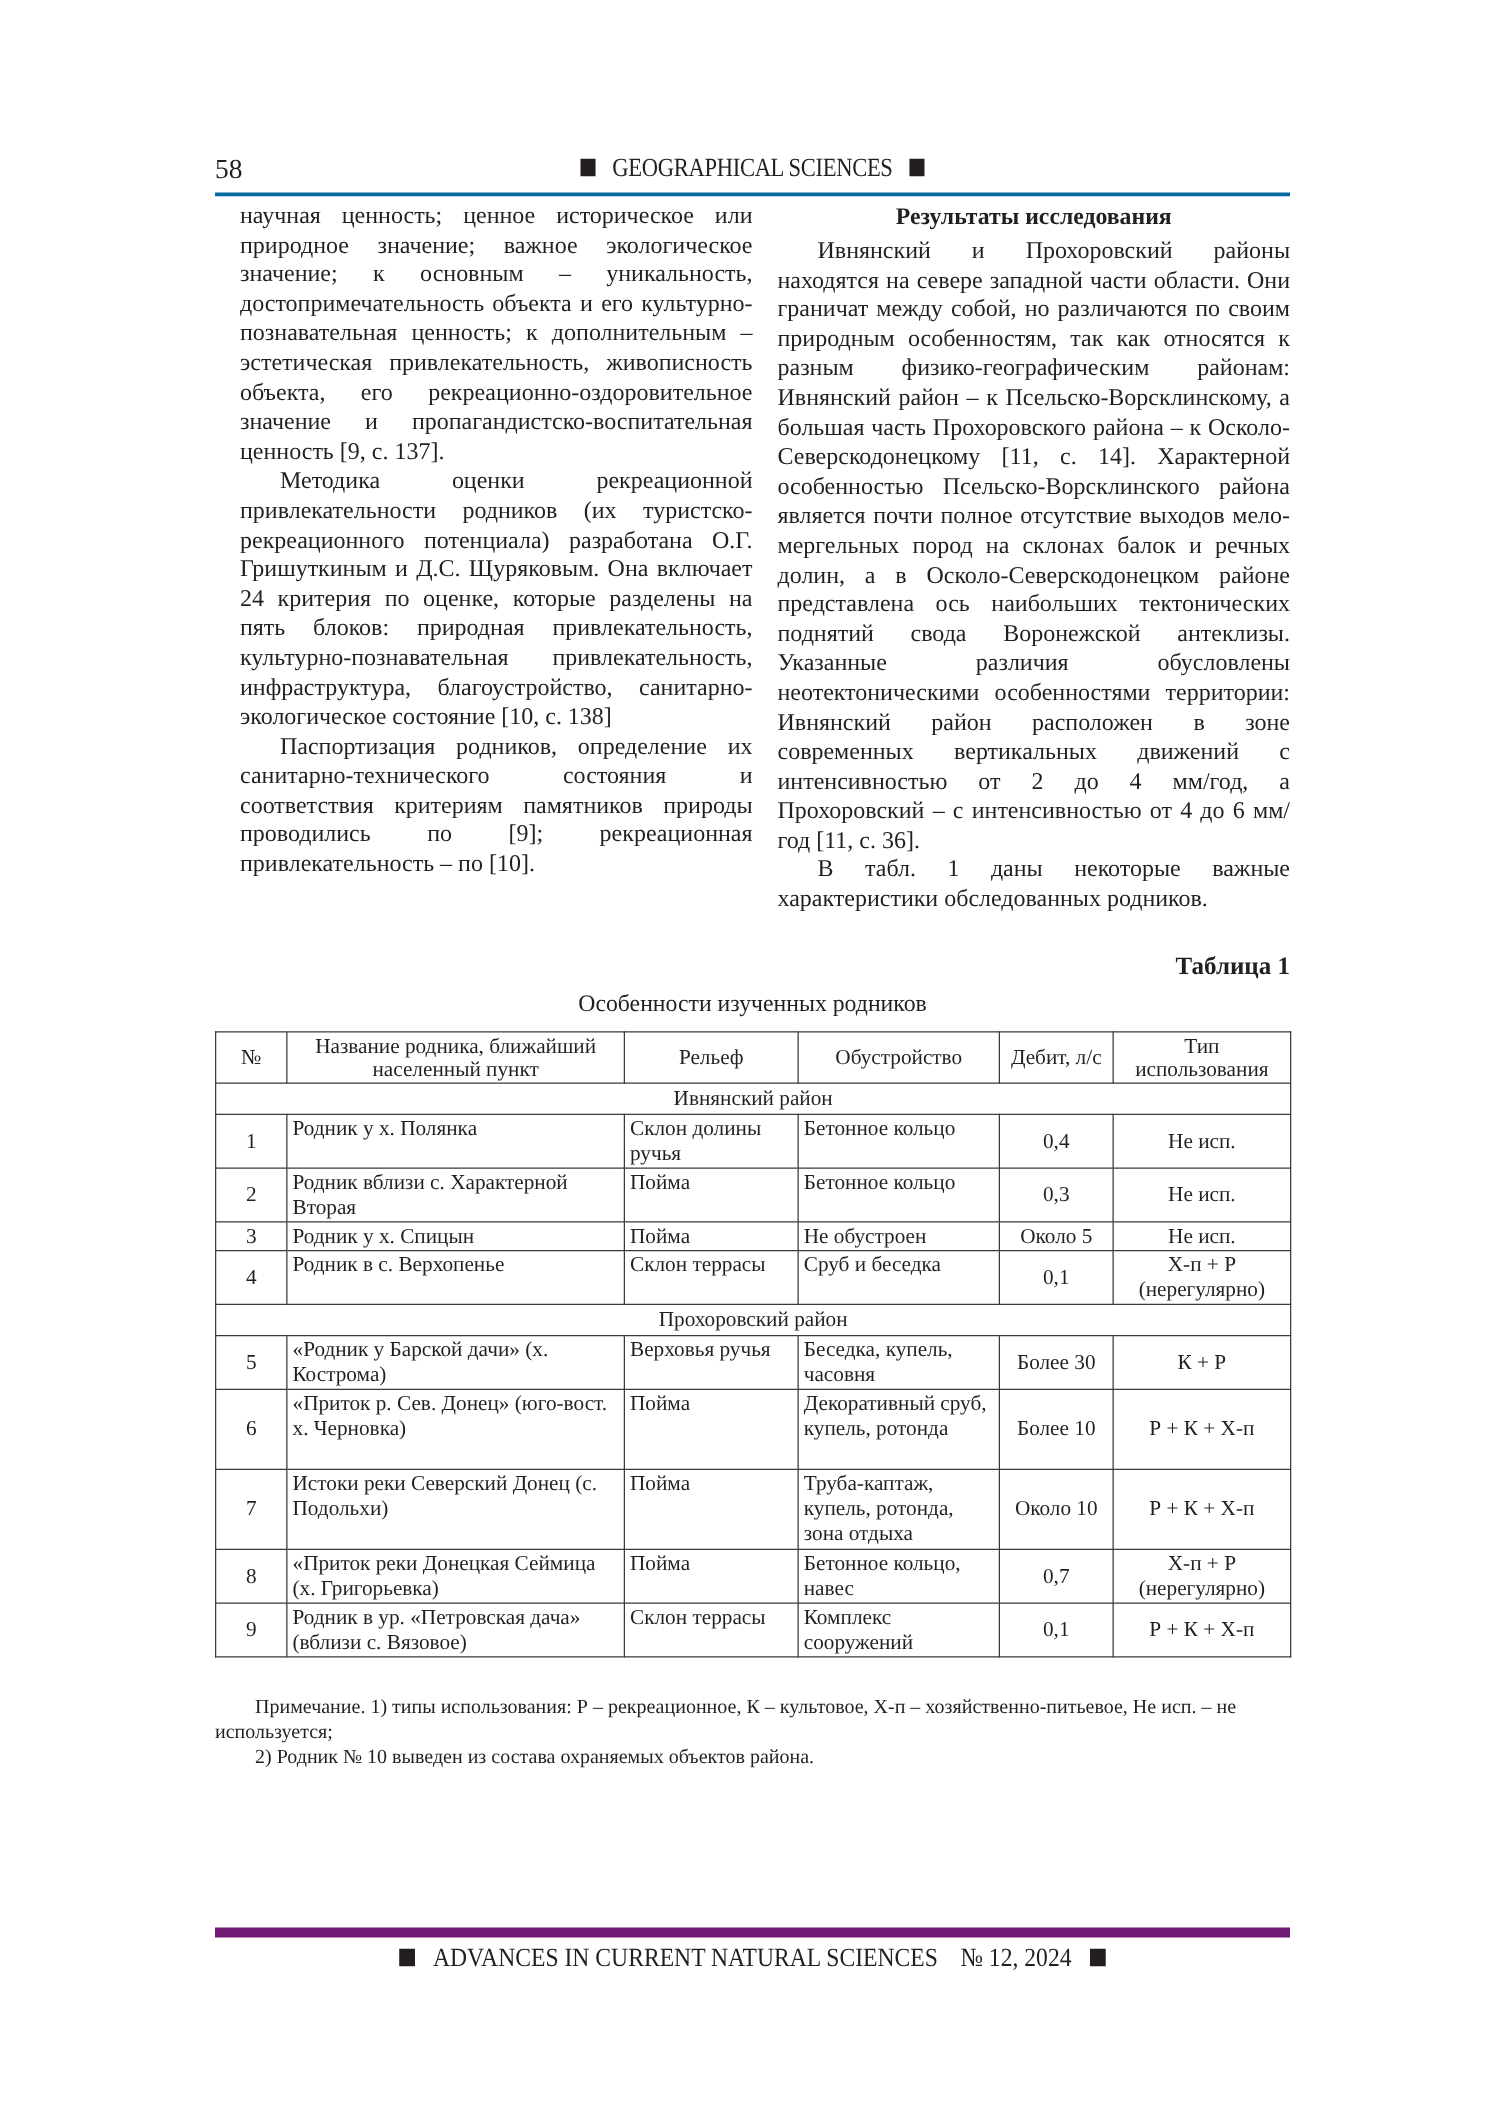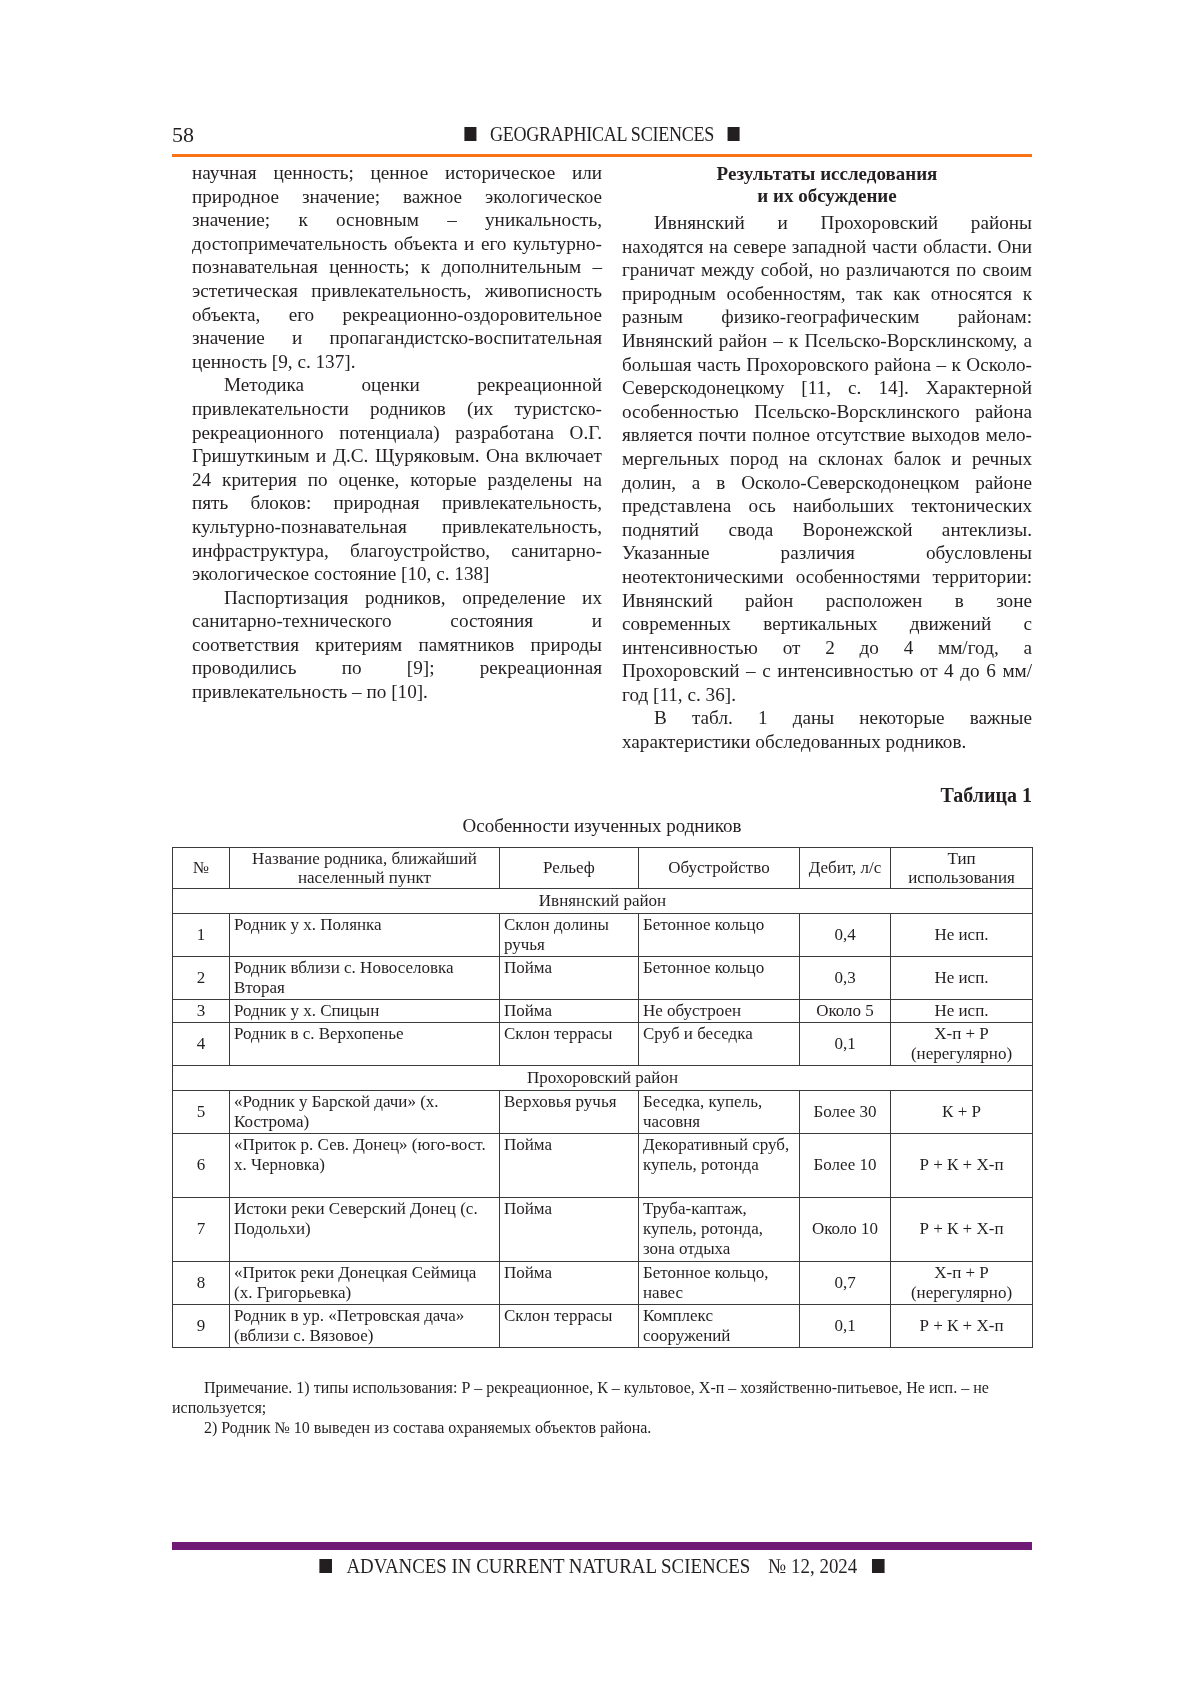--- a/index.html
+++ b/index.html
@@ -1,19 +1,19 @@
 <!DOCTYPE html>
 <html><head>
 <meta charset="utf-8">
 <style>
   html, body { margin:0; padding:0; background:#ffffff; }
   body { width:1200px; height:1698px; position:relative; overflow:hidden; color:#231f20;
          font-family:"Liberation Serif", "DejaVu Serif", serif; }
   .page { position:absolute; left:172px; top:118px; width:860px; }
-  .running-head { position:relative; height:36px; border-bottom:3px solid #f97316; }
+  .running-head { position:relative; height:36px; border-bottom:3px solid #0369a1; }
   .page-num { position:absolute; left:0; top:4px; font-size:22px; }
   .journal-section { position:absolute; left:0; right:0; top:4px; text-align:center; font-size:21px; letter-spacing:-0.3px; transform:scaleX(0.86); }
   .sq { display:inline-block; width:14px; height:14px; background:#231f20; vertical-align:middle; margin:0 16px; position:relative; top:-2px; }
   .cols { display:flex; justify-content:space-between; margin-top:4px; }
   .col { width:413px; font-size:19.2px; line-height:23.6px; text-align:justify;margin-left:20px; }
   .col p { margin:0; text-indent:32px; }
   .col p.noindent { text-indent:0; }
   .sec-title { text-align:center; font-weight:bold; font-size:19px; line-height:22px; margin:2px 0 4px; text-indent:0; }
   .tbl-label { text-align:right; font-weight:bold; font-size:20px; margin-top:30px; transform-origin:right; }
   .tbl-caption { text-align:center; font-size:19px; margin-top:8px; margin-bottom:10px; }
@@ -41,21 +41,20 @@
 
   <div class="cols">
     <div class="col">
       <p class="noindent">научная ценность; ценное историческое или природное значение; важное экологическое значение; к основным – уникальность, достопримечательность объекта и его культурно-познавательная ценность; к дополнительным – эстетическая привлекательность, живописность объекта, его рекреационно-оздоровительное значение и пропагандистско-воспитательная ценность [9, с. 137].</p>
       <p>Методика оценки рекреационной привлекательности родников (их туристско-рекреационного потенциала) разработана О.Г. Гришуткиным и Д.С. Щуряковым. Она включает 24 критерия по оценке, которые разделены на пять блоков: природная привлекательность, культурно-познавательная привлекательность, инфраструктура, благоустройство, санитарно-экологическое состояние [10, с. 138]</p>
       <p>Паспортизация родников, определение их санитарно-технического состояния и соответствия критериям памятников природы проводились по [9]; рекреационная привлекательность – по [10].</p>
     </div>
     <div class="col">
       <div class="sec-title">
         <div>Результаты исследования</div>
-        <div>и их обсуждение</div>
       </div>
       <p>Ивнянский и Прохоровский районы находятся на севере западной части области. Они граничат между собой, но различаются по своим природным особенностям, так как относятся к разным физико-географическим районам: Ивнянский район – к Псельско-Ворсклинскому, а большая часть Прохоровского района – к Осколо-Северскодонецкому [11, с. 14]. Характерной особенностью Псельско-Ворсклинского района является почти полное отсутствие выходов мело-мергельных пород на склонах балок и речных долин, а в Осколо-Северскодонецком районе представлена ось наибольших тектонических поднятий свода Воронежской антеклизы. Указанные различия обусловлены неотектоническими особенностями территории: Ивнянский район расположен в зоне современных вертикальных движений с интенсивностью от 2 до 4 мм/год, а Прохоровский – с интенсивностью от 4 до 6 мм/год [11, с. 36].</p>
       <p>В табл. 1 даны некоторые важные характеристики обследованных родников.</p>
     </div>
   </div>
 
   <div class="tbl-label">Таблица 1</div>
   <div class="tbl-caption">Особенности изученных родников</div>
 
   <table>
@@ -84,21 +83,21 @@
       <tr style="height:42px">
         <td class="c">1</td>
         <td>Родник у х. Полянка</td>
         <td>Склон долины ручья</td>
         <td>Бетонное кольцо</td>
         <td class="c">0,4</td>
         <td class="c">Не исп.</td>
       </tr>
       <tr style="height:42px">
         <td class="c">2</td>
-        <td>Родник вблизи с. Новоселовка Вторая</td>
+        <td>Родник вблизи с. Характерной Вторая</td>
         <td>Пойма</td>
         <td>Бетонное кольцо</td>
         <td class="c">0,3</td>
         <td class="c">Не исп.</td>
       </tr>
       <tr>
         <td class="c">3</td>
         <td>Родник у х. Спицын</td>
         <td>Пойма</td>
         <td>Не обустроен</td>

